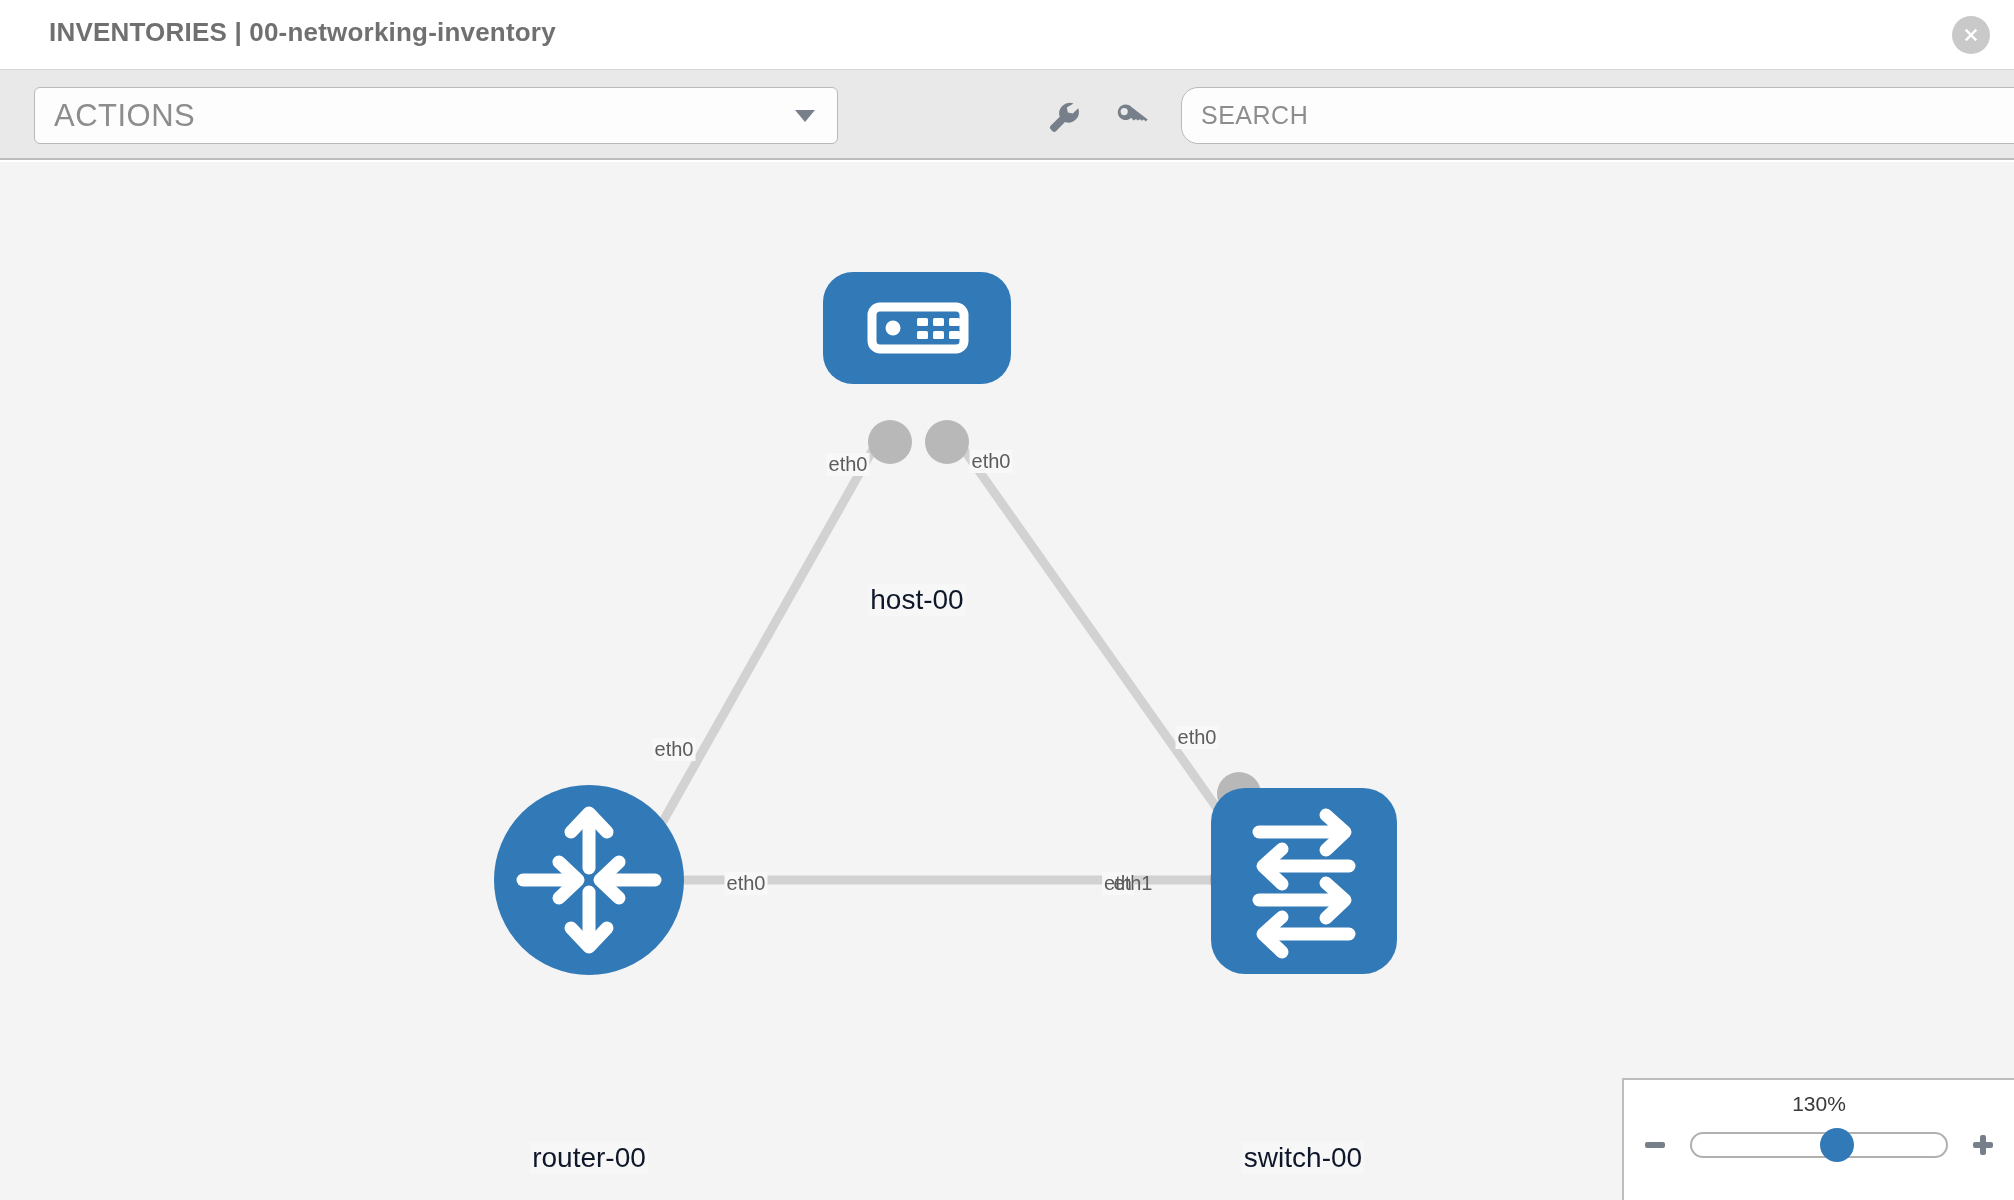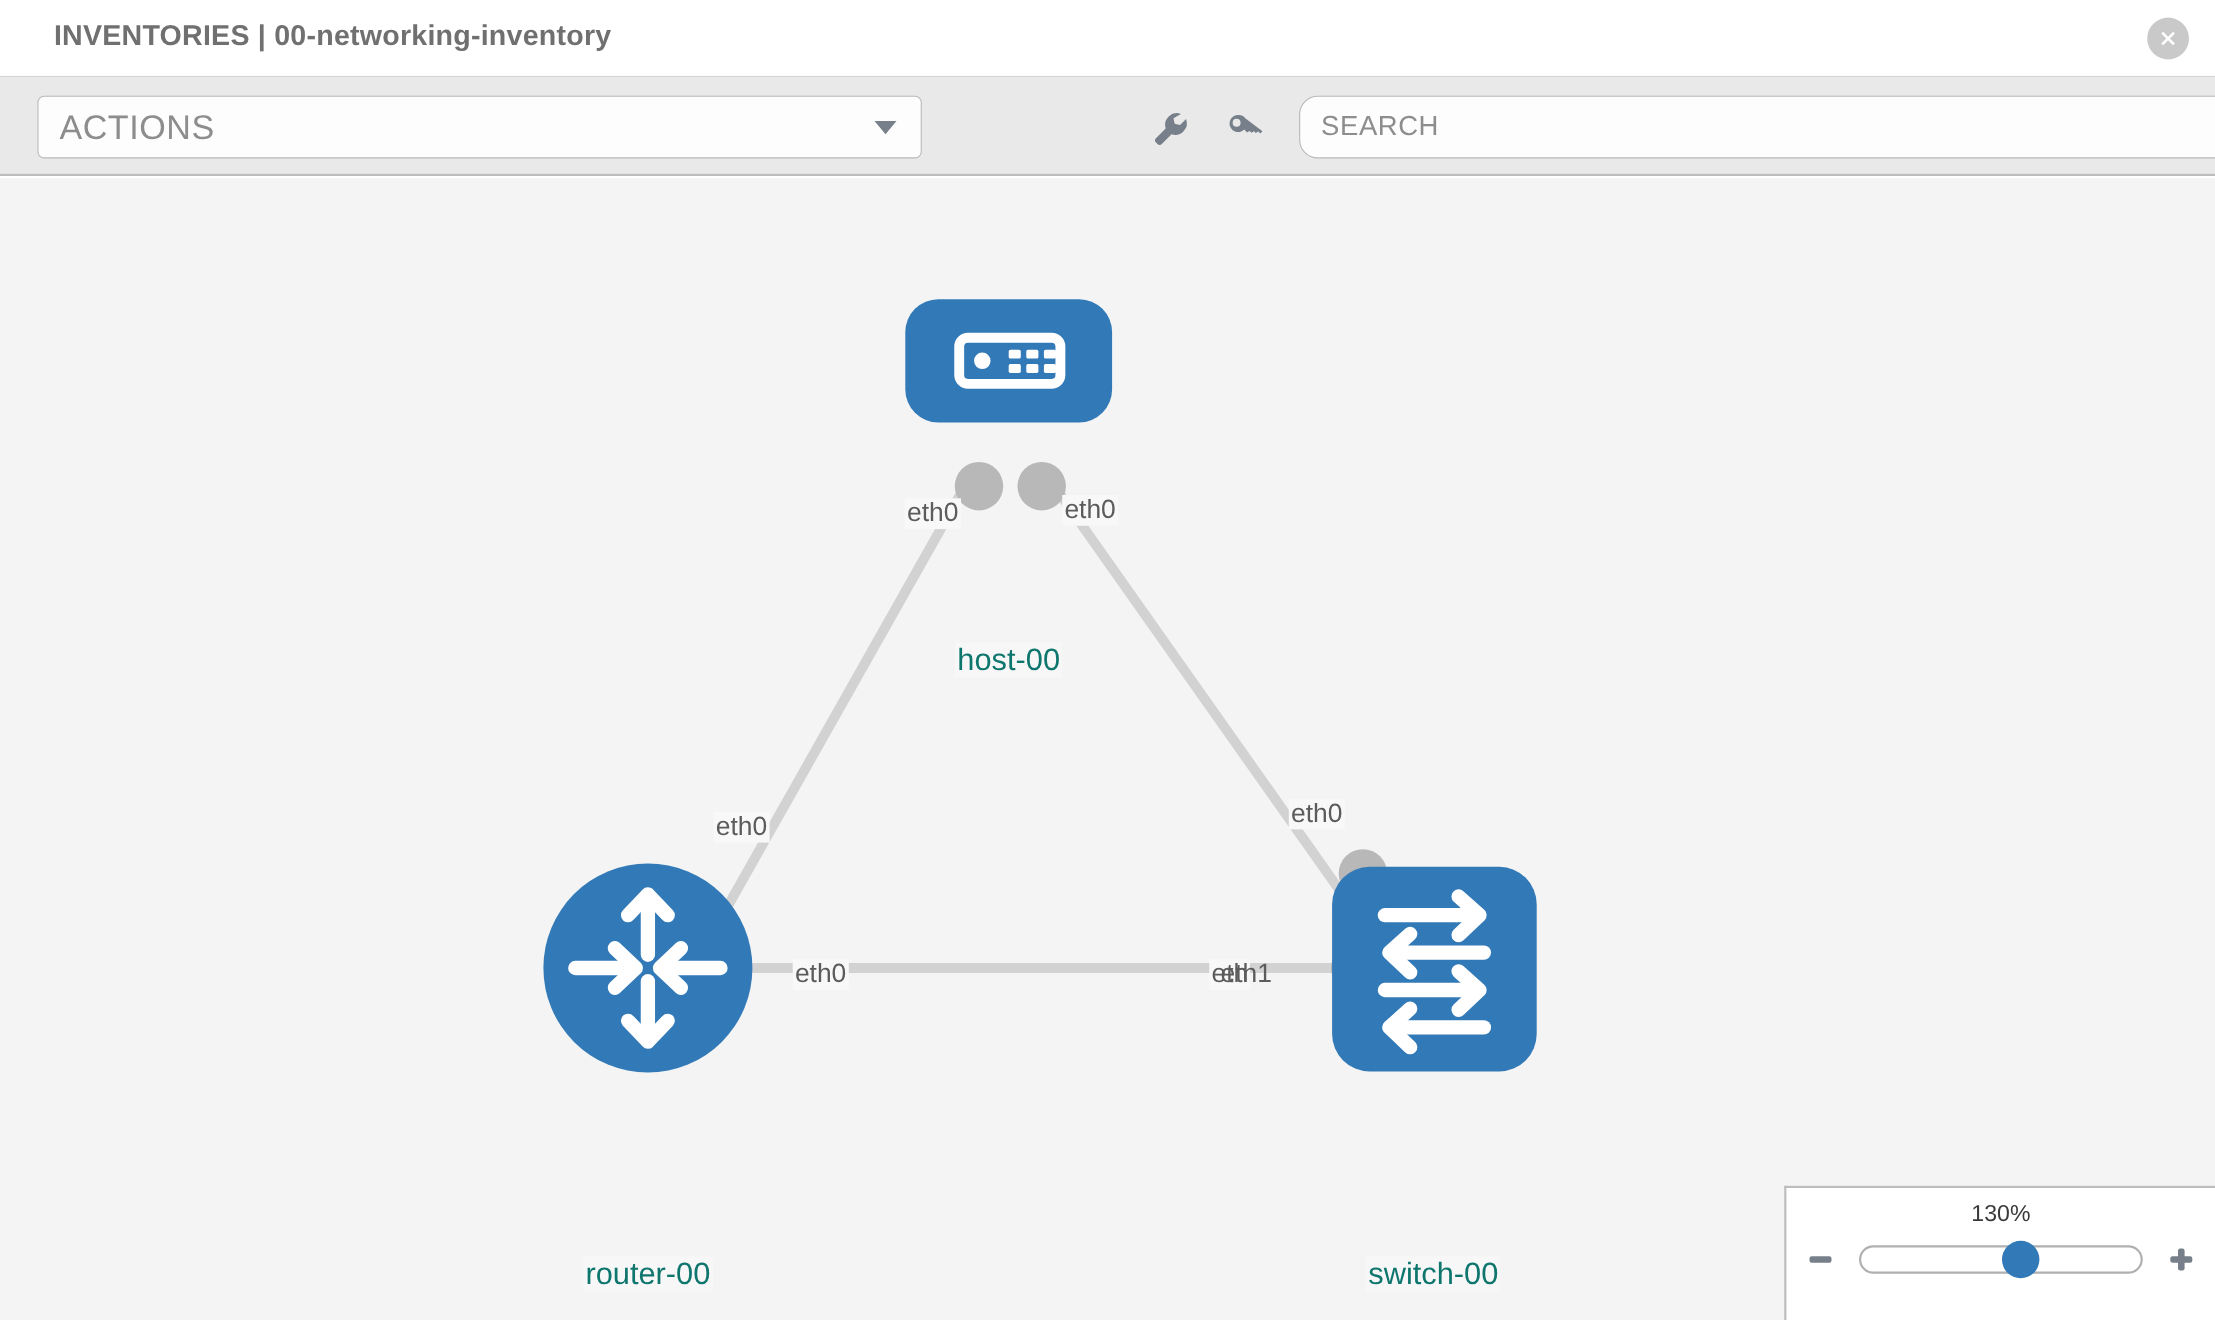--- a/index.html
+++ b/index.html
@@ -87,29 +87,29 @@
     position: absolute; left: 0; top: 162px;
     width: 2014px; height: 1038px;
     background: #f4f4f4;
     overflow: hidden;
   }
   .topology-svg { position: absolute; left: 0; top: 0; }
 
   
   .node-label {
     position: absolute;
-    font-size: 28px; color: #0f766e;
+    font-size: 28px; color: #0f172a;
     background: #f7f7f7;
     white-space: nowrap;
     transform: translateX(-50%);
     padding: 0 2px;
   }
   .edge-label {
     position: absolute;
-    font-size: 24px; color: #5c5c5c;
+    font-size: 20px; color: #5c5c5c;
     background: #f8f8f8;
     white-space: nowrap;
     transform: translateX(-50%);
     padding: 0 2px;
   }
 
   
   .zoom-panel {
     position: absolute; left: 1622px; top: 1078px;
     width: 392px; height: 122px;

